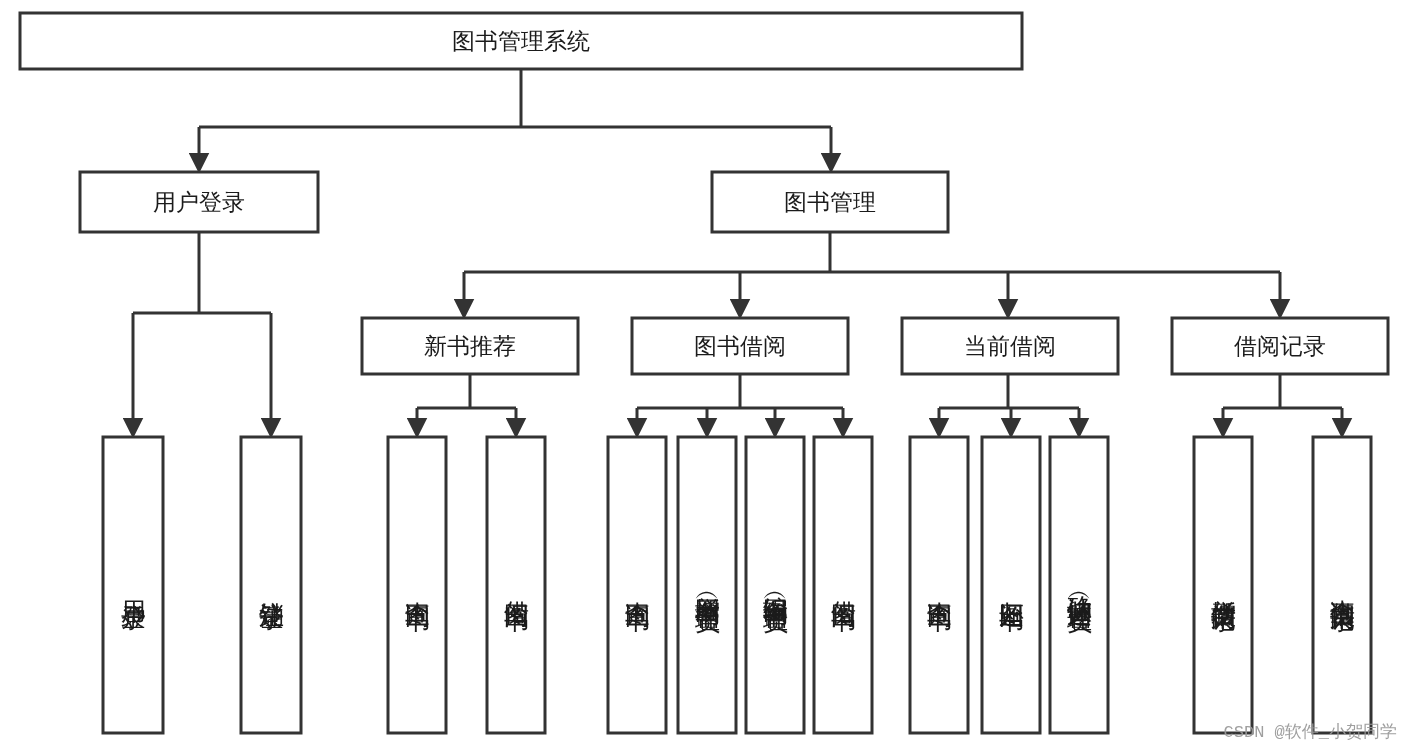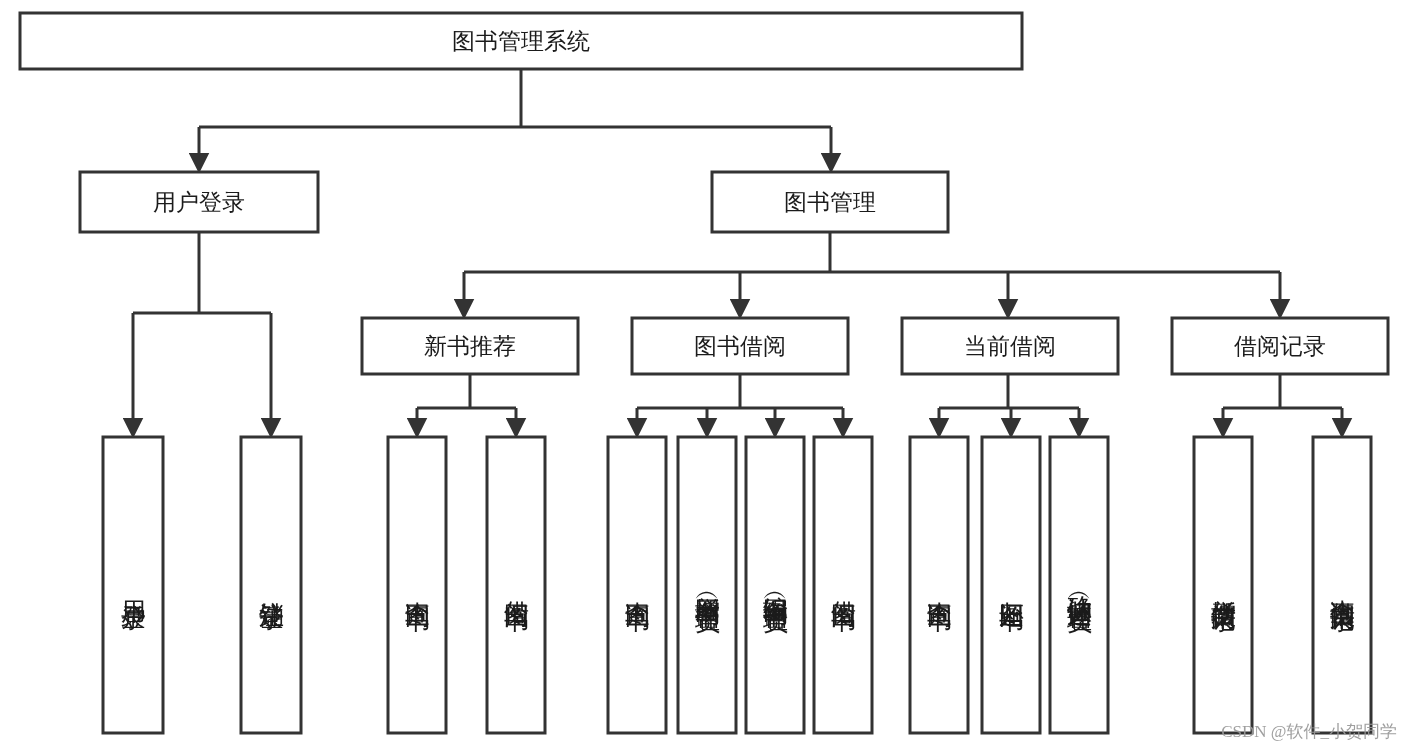--- a/index.html
+++ b/index.html
@@ -60,21 +60,21 @@
     align-items: center;
     justify-content: center;
     text-align: center;
     pointer-events: none;
     white-space: nowrap;
   }
   .watermark {
     position: absolute;
     right: 8px;
     bottom: 4px;
-    font-family: Liberation Serif, serif;
+    font-family: Liberation Mono, monospace;
     font-size: 17px;
     color: #9a9a9a;
     opacity: 0.95;
     white-space: nowrap;
   }
 </style>
 </head>
 <body>
 
 <div id="diagram-root">

